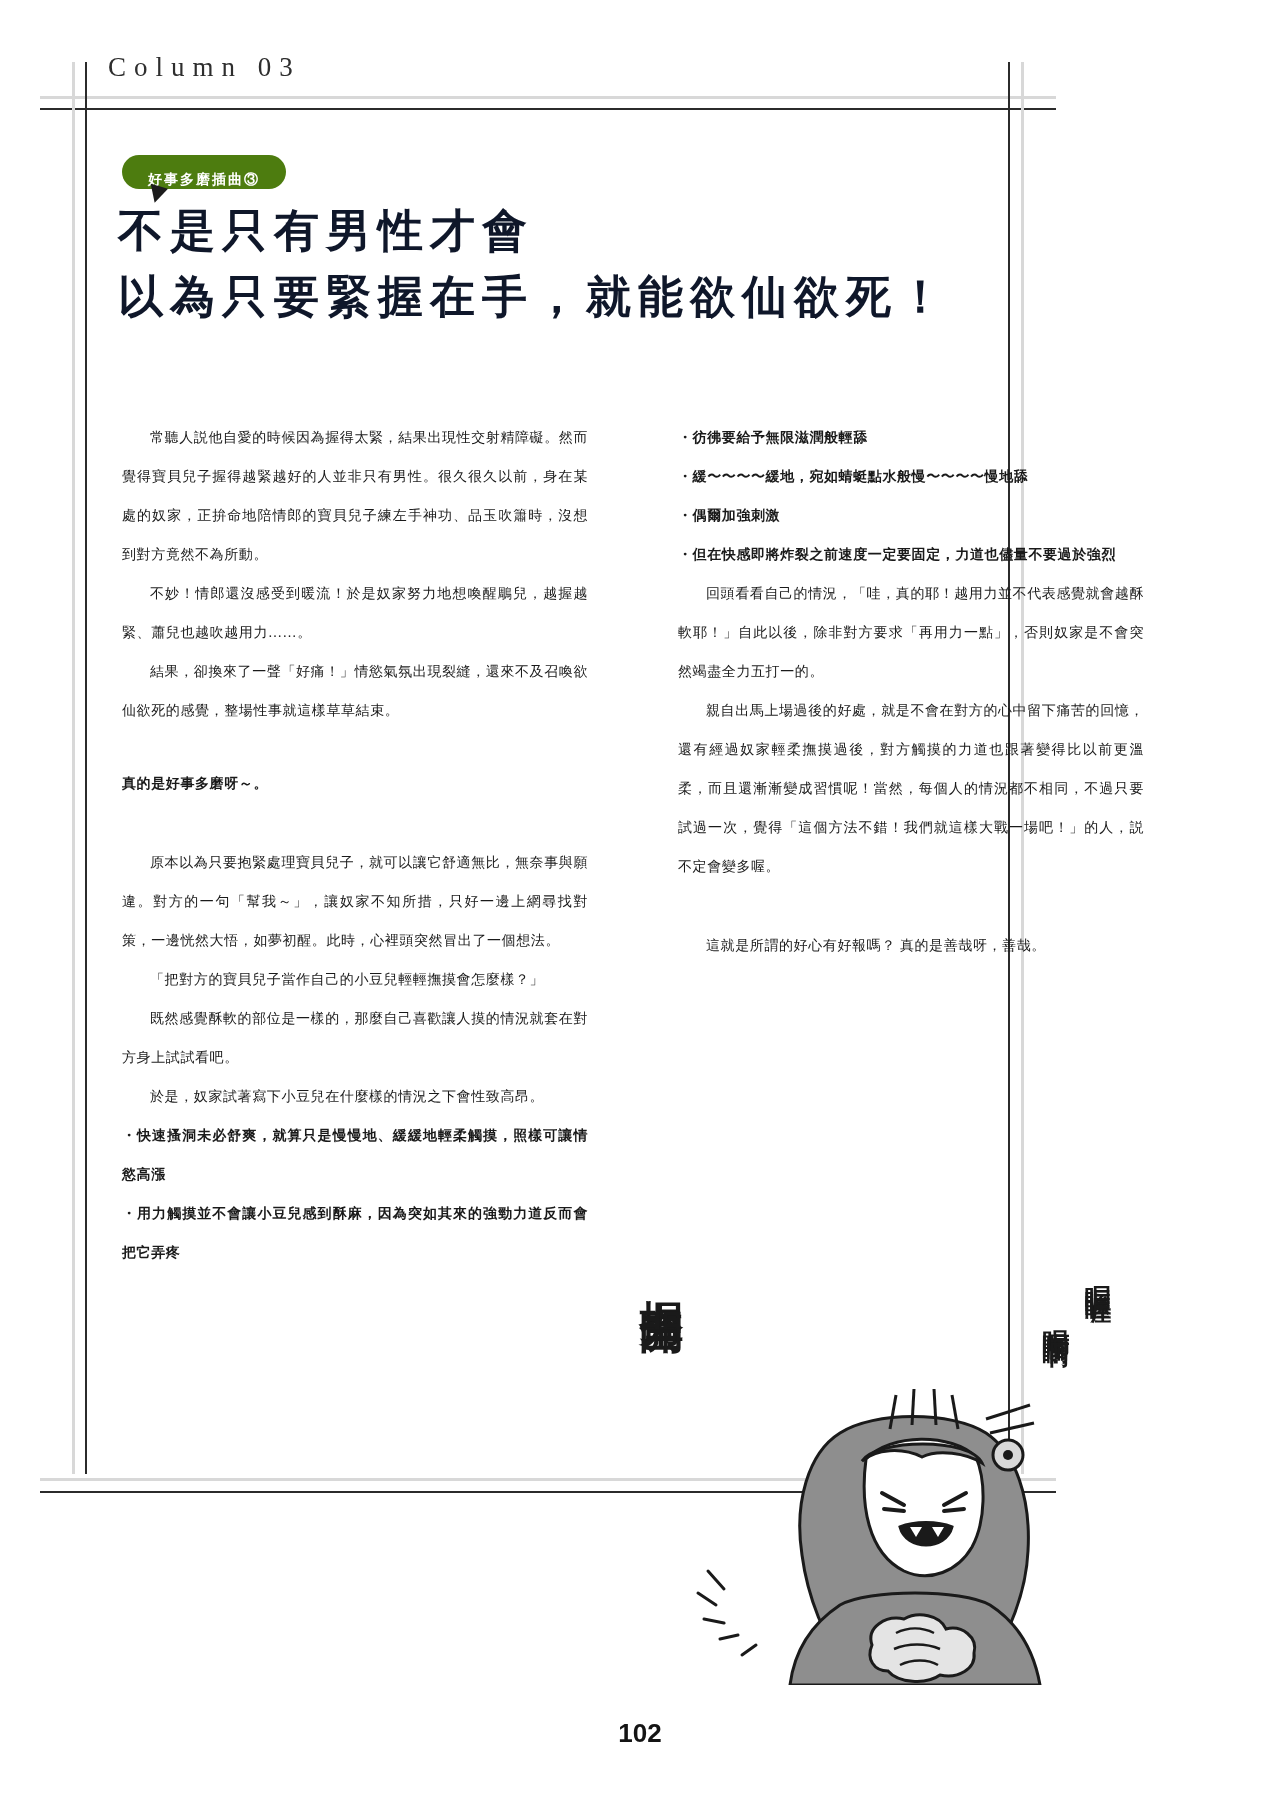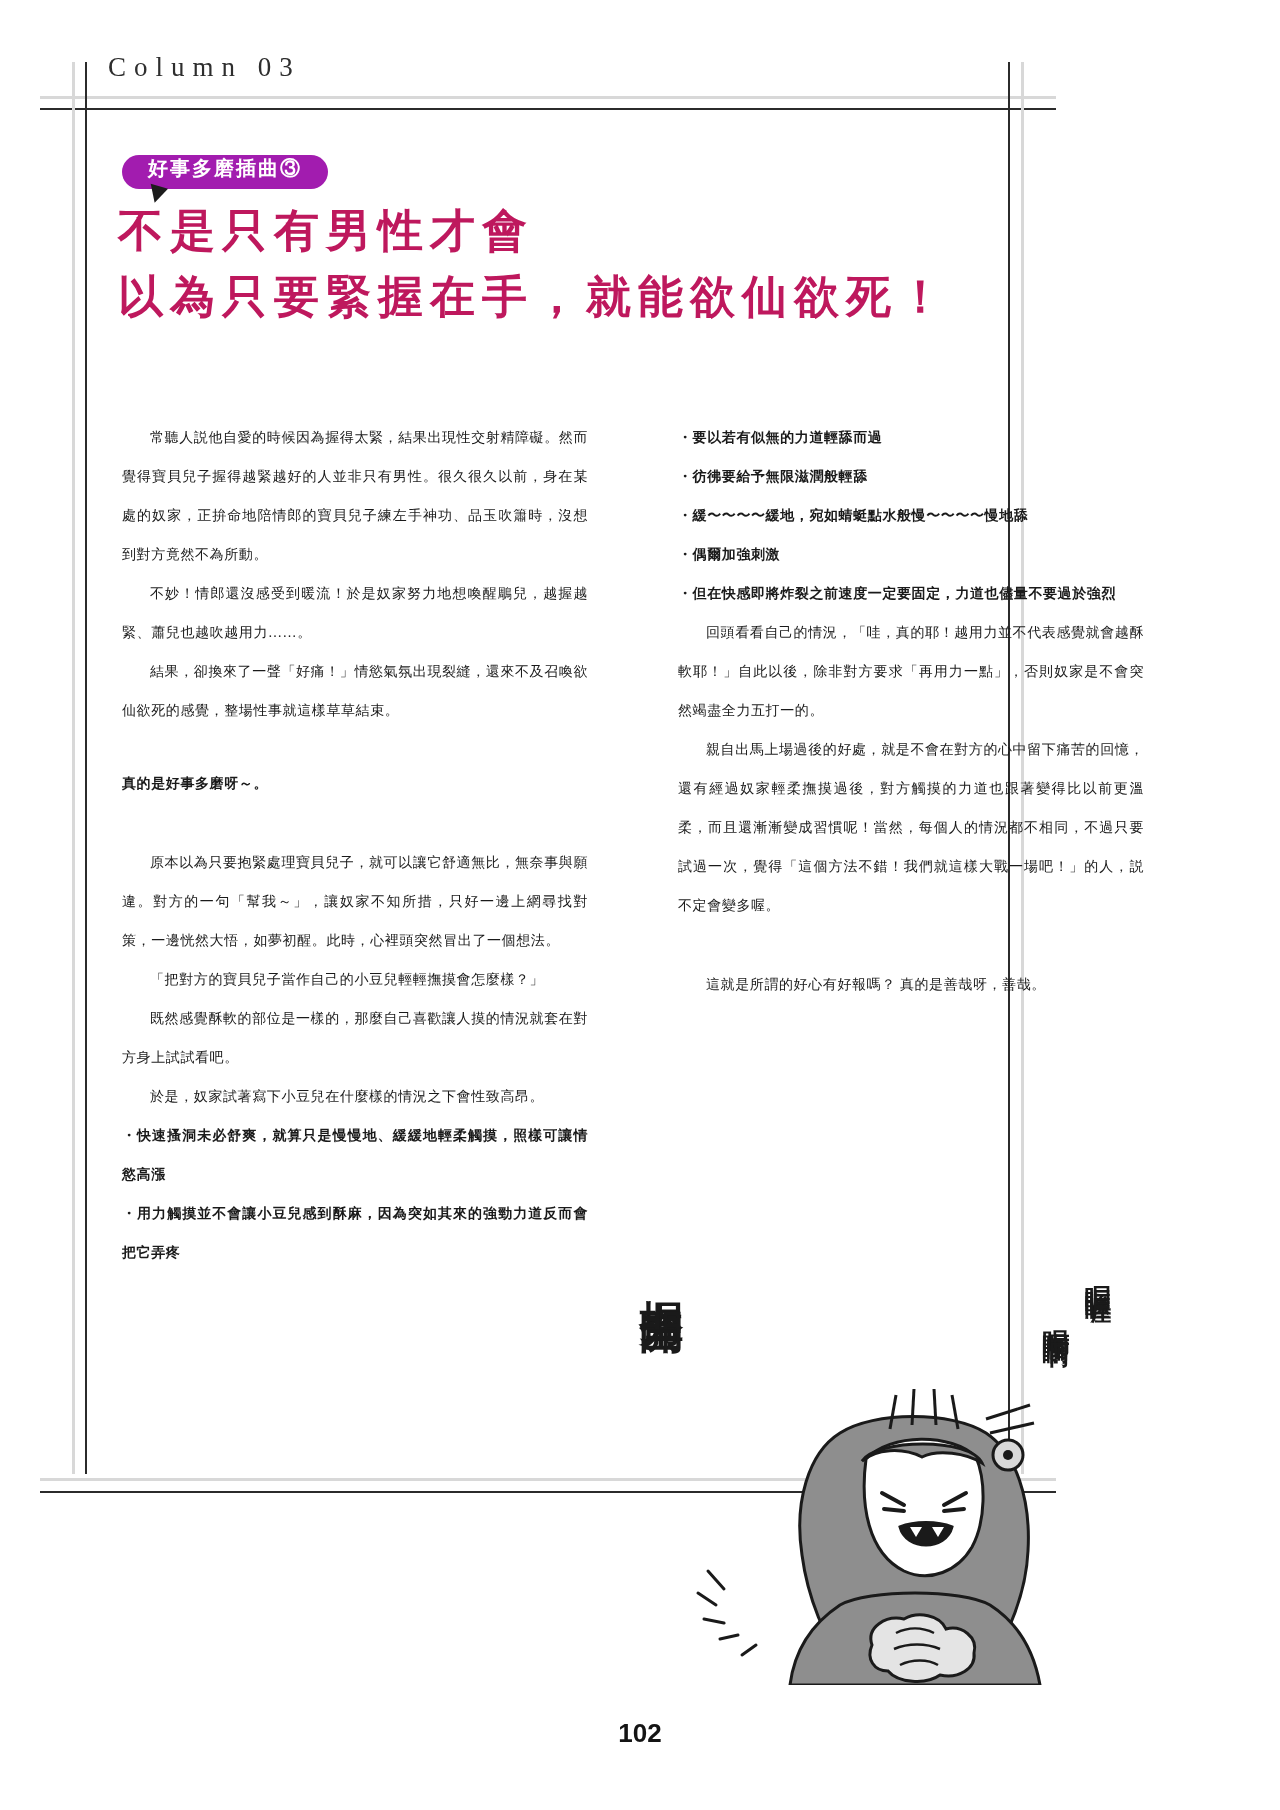--- a/index.html
+++ b/index.html
@@ -44,29 +44,29 @@
     font-weight: 400;
     text-align: right;
   }
 
   
   .ribbon {
     position: absolute;
     left: 122px;
     top: 155px;
     height: 34px;
-    background: #a21caf;
+    background: #4d7c0f;
     color: #ffffff;
     border-radius: 17px;
     padding: 0 26px;
     display: flex;
-    align-items: flex-start;
+    align-items: flex-end;
     font-family: "Liberation Sans", sans-serif;
     font-weight: bold;
-    font-size: 20px;
+    font-size: 14px;
     letter-spacing: 2px;
   }
   .ribbon-tail {
     position: absolute;
     left: 148px;
     top: 186px;
     width: 0; height: 0;
     border-left: 9px solid transparent;
     border-right: 9px solid transparent;
     border-top: 17px solid #1c1c1c;
@@ -77,21 +77,21 @@
   .headline {
     position: absolute;
     left: 118px;
     top: 198px;
     width: 1020px;
     font-family: "Liberation Serif", "DejaVu Serif", serif;
     font-weight: bold;
     font-size: 45px;
     line-height: 66px;
     letter-spacing: 7px;
-    color: #be185d;
+    color: #0f172a;
   }
 
   
   .col {
     position: absolute;
     top: 418px;
     width: 466px;
     font-family: "Liberation Serif", "DejaVu Serif", serif;
     font-size: 14px;
     line-height: 39px;
@@ -176,21 +176,20 @@
       <p class="p-bold">真的是好事多磨呀～。</p>
       <div class="spacer-m"></div>
       <p class="p-indent">原本以為只要抱緊處理寶貝兒子，就可以讓它舒適無比，無奈事與願違。對方的一句「幫我～」，讓奴家不知所措，只好一邊上網尋找對策，一邊恍然大悟，如夢初醒。此時，心裡頭突然冒出了一個想法。</p>
       <p class="p-indent">「把對方的寶貝兒子當作自己的小豆兒輕輕撫摸會怎麼樣？」</p>
       <p class="p-indent">既然感覺酥軟的部位是一樣的，那麼自己喜歡讓人摸的情況就套在對方身上試試看吧。</p>
       <p class="p-indent">於是，奴家試著寫下小豆兒在什麼樣的情況之下會性致高昂。</p>
       <p class="p-bullet">・快速搔洞未必舒爽，就算只是慢慢地、緩緩地輕柔觸摸，照樣可讓情慾高漲</p>
       <p class="p-bullet">・用力觸摸並不會讓小豆兒感到酥麻，因為突如其來的強勁力道反而會把它弄疼</p>
     </div>
   <div class="col col-right" id="col-right">
-      <p class="p-bullet">・要以若有似無的力道輕舔而過</p>
       <p class="p-bullet">・彷彿要給予無限滋潤般輕舔</p>
       <p class="p-bullet">・緩〜〜〜〜緩地，宛如蜻蜓點水般慢〜〜〜〜慢地舔</p>
       <p class="p-bullet">・偶爾加強刺激</p>
       <p class="p-bullet">・但在快感即將炸裂之前速度一定要固定，力道也儘量不要過於強烈</p>
       <p class="p-indent">回頭看看自己的情況，「哇，真的耶！越用力並不代表感覺就會越酥軟耶！」自此以後，除非對方要求「再用力一點」，否則奴家是不會突然竭盡全力五打一的。</p>
       <p class="p-indent">親自出馬上場過後的好處，就是不會在對方的心中留下痛苦的回憶，還有經過奴家輕柔撫摸過後，對方觸摸的力道也跟著變得比以前更溫柔，而且還漸漸變成習慣呢！當然，每個人的情況都不相同，不過只要試過一次，覺得「這個方法不錯！我們就這樣大戰一場吧！」的人，説不定會變多喔。</p>
       <p class="p-indent" style="margin-top: 40px;">這就是所謂的好心有好報嗎？ 真的是善哉呀，善哉。</p>
     </div>
 
   <div class="illo">

